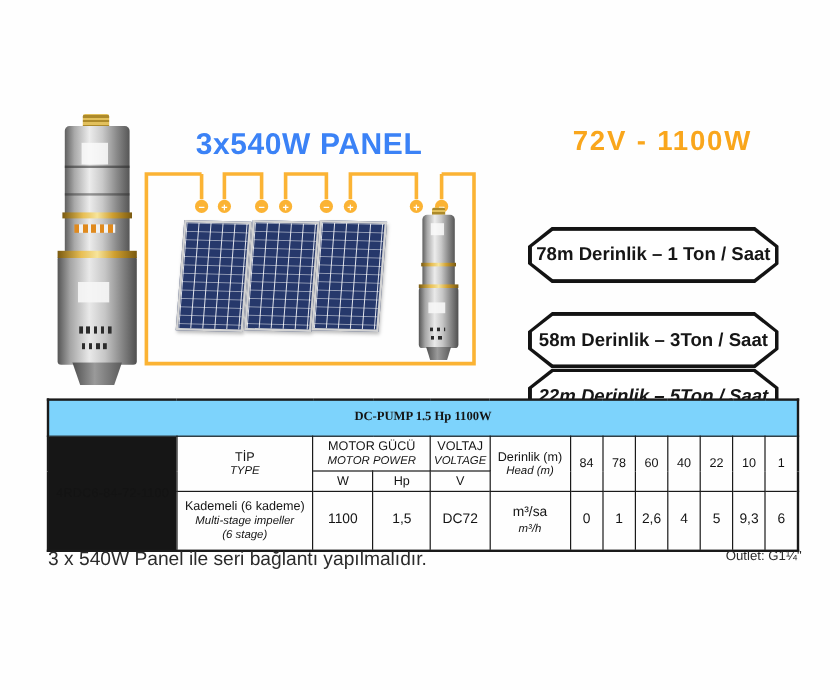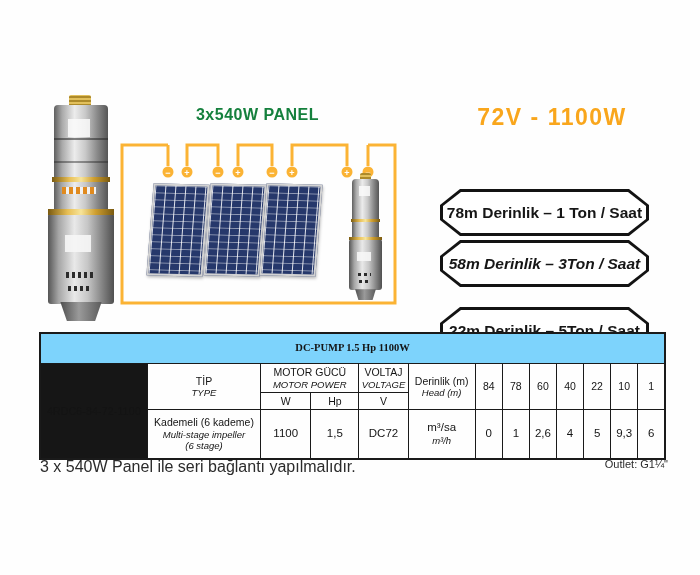--- a/index.html
+++ b/index.html
@@ -34,21 +34,21 @@
   .pump .sticker { left:24%; width:46%; top:40.5%; height:3.4%;
     background:repeating-linear-gradient(90deg,#e08a1e 0 4px,#f2f2f2 4px 7px); }
   .pump .label-b { left:28%; width:36%; top:62%; height:7.5%; background:rgba(246,246,246,.9); }
   .pump .vents1 { left:30%; width:36%; top:78.5%; height:2.6%;
     background:repeating-linear-gradient(90deg,#2c2c2c 0 3px,transparent 3px 6px); }
   .pump .vents2 { left:33%; width:28%; top:84.5%; height:2.4%;
     background:repeating-linear-gradient(90deg,#2c2c2c 0 3px,transparent 3px 6px); }
 
   
   .panel-array-title { position:absolute; left:150px; top:106px; width:215px;
-    text-align:center; font-size:16px; font-weight:800; color:#15803d; letter-spacing:.5px; }
+    text-align:center; font-size:25px; font-weight:800; color:#3b82f6; letter-spacing:.5px; }
   .wiring { position:absolute; left:105px; top:138px; }
   .solar-panel { position:absolute; top:184px; width:52px; height:88px;
     border:2px solid #d3d3d3; box-shadow:1px 2px 3px rgba(0,0,0,.25);
     background-color:#26386B;
     background-image:
       linear-gradient(rgba(255,255,255,.5) 1px, transparent 1px),
       linear-gradient(90deg, rgba(255,255,255,.85) 1px, transparent 1px);
     background-size:100% 7px, 10px 100%;
     transform:rotate(1.5deg) skewX(-3deg); }
   .sp1 { left:150px; } .sp2 { left:207px; } .sp3 { left:263px; }
@@ -56,21 +56,21 @@
   .rating { position:absolute; left:438px; top:104px; width:228px; text-align:center;
     font-size:23px; font-weight:800; letter-spacing:1.5px; color:#F9A61C; }
 
   .badge { position:absolute; left:440px; width:209px; height:47px;
     background:#131313;
     clip-path:polygon(20px 0, calc(100% - 20px) 0, 100% 34%, 100% 66%, calc(100% - 20px) 100%, 20px 100%, 0 66%, 0 34%);margin-top:48px; }
   .badge-inner { position:absolute; left:3px; top:3px; right:3px; bottom:3px;
     background:#ffffff; display:flex; align-items:center; justify-content:center;
     clip-path:polygon(18px 0, calc(100% - 18px) 0, 100% 34%, 100% 66%, calc(100% - 18px) 100%, 18px 100%, 0 66%, 0 34%); }
   .badge-inner span { font-size:15.5px; font-weight:800; color:#161616; white-space:nowrap; }
-  .b1 { top:141px; } .b2 { top:192px;font-style:italic; } .b3 { top:259px; }
+  .b1 { top:141px; } .b2 { top:212px; } .b3 { top:259px;font-style:italic; }
 
   
   table.spec { position:absolute; left:39px; top:332px; width:627px;
     border-collapse:collapse; table-layout:fixed; }
   table.spec td { border:1.5px solid #1a1a1a; text-align:center; vertical-align:middle;
     font-size:10.5px; color:#141414; padding:1px 0; line-height:1.2; }
   td.title-cell { background:#7dd3fc; font-family:"Liberation Serif", serif;
     font-weight:bold; font-size:17px; height:27px; color:#120c00; border:2px solid #1a1a1a; }
   td.model-cell { background:#161616; color:#ffffff; font-size:10.5px; letter-spacing:.2px; }
   .it { font-style:italic; font-size:9.5px; }

